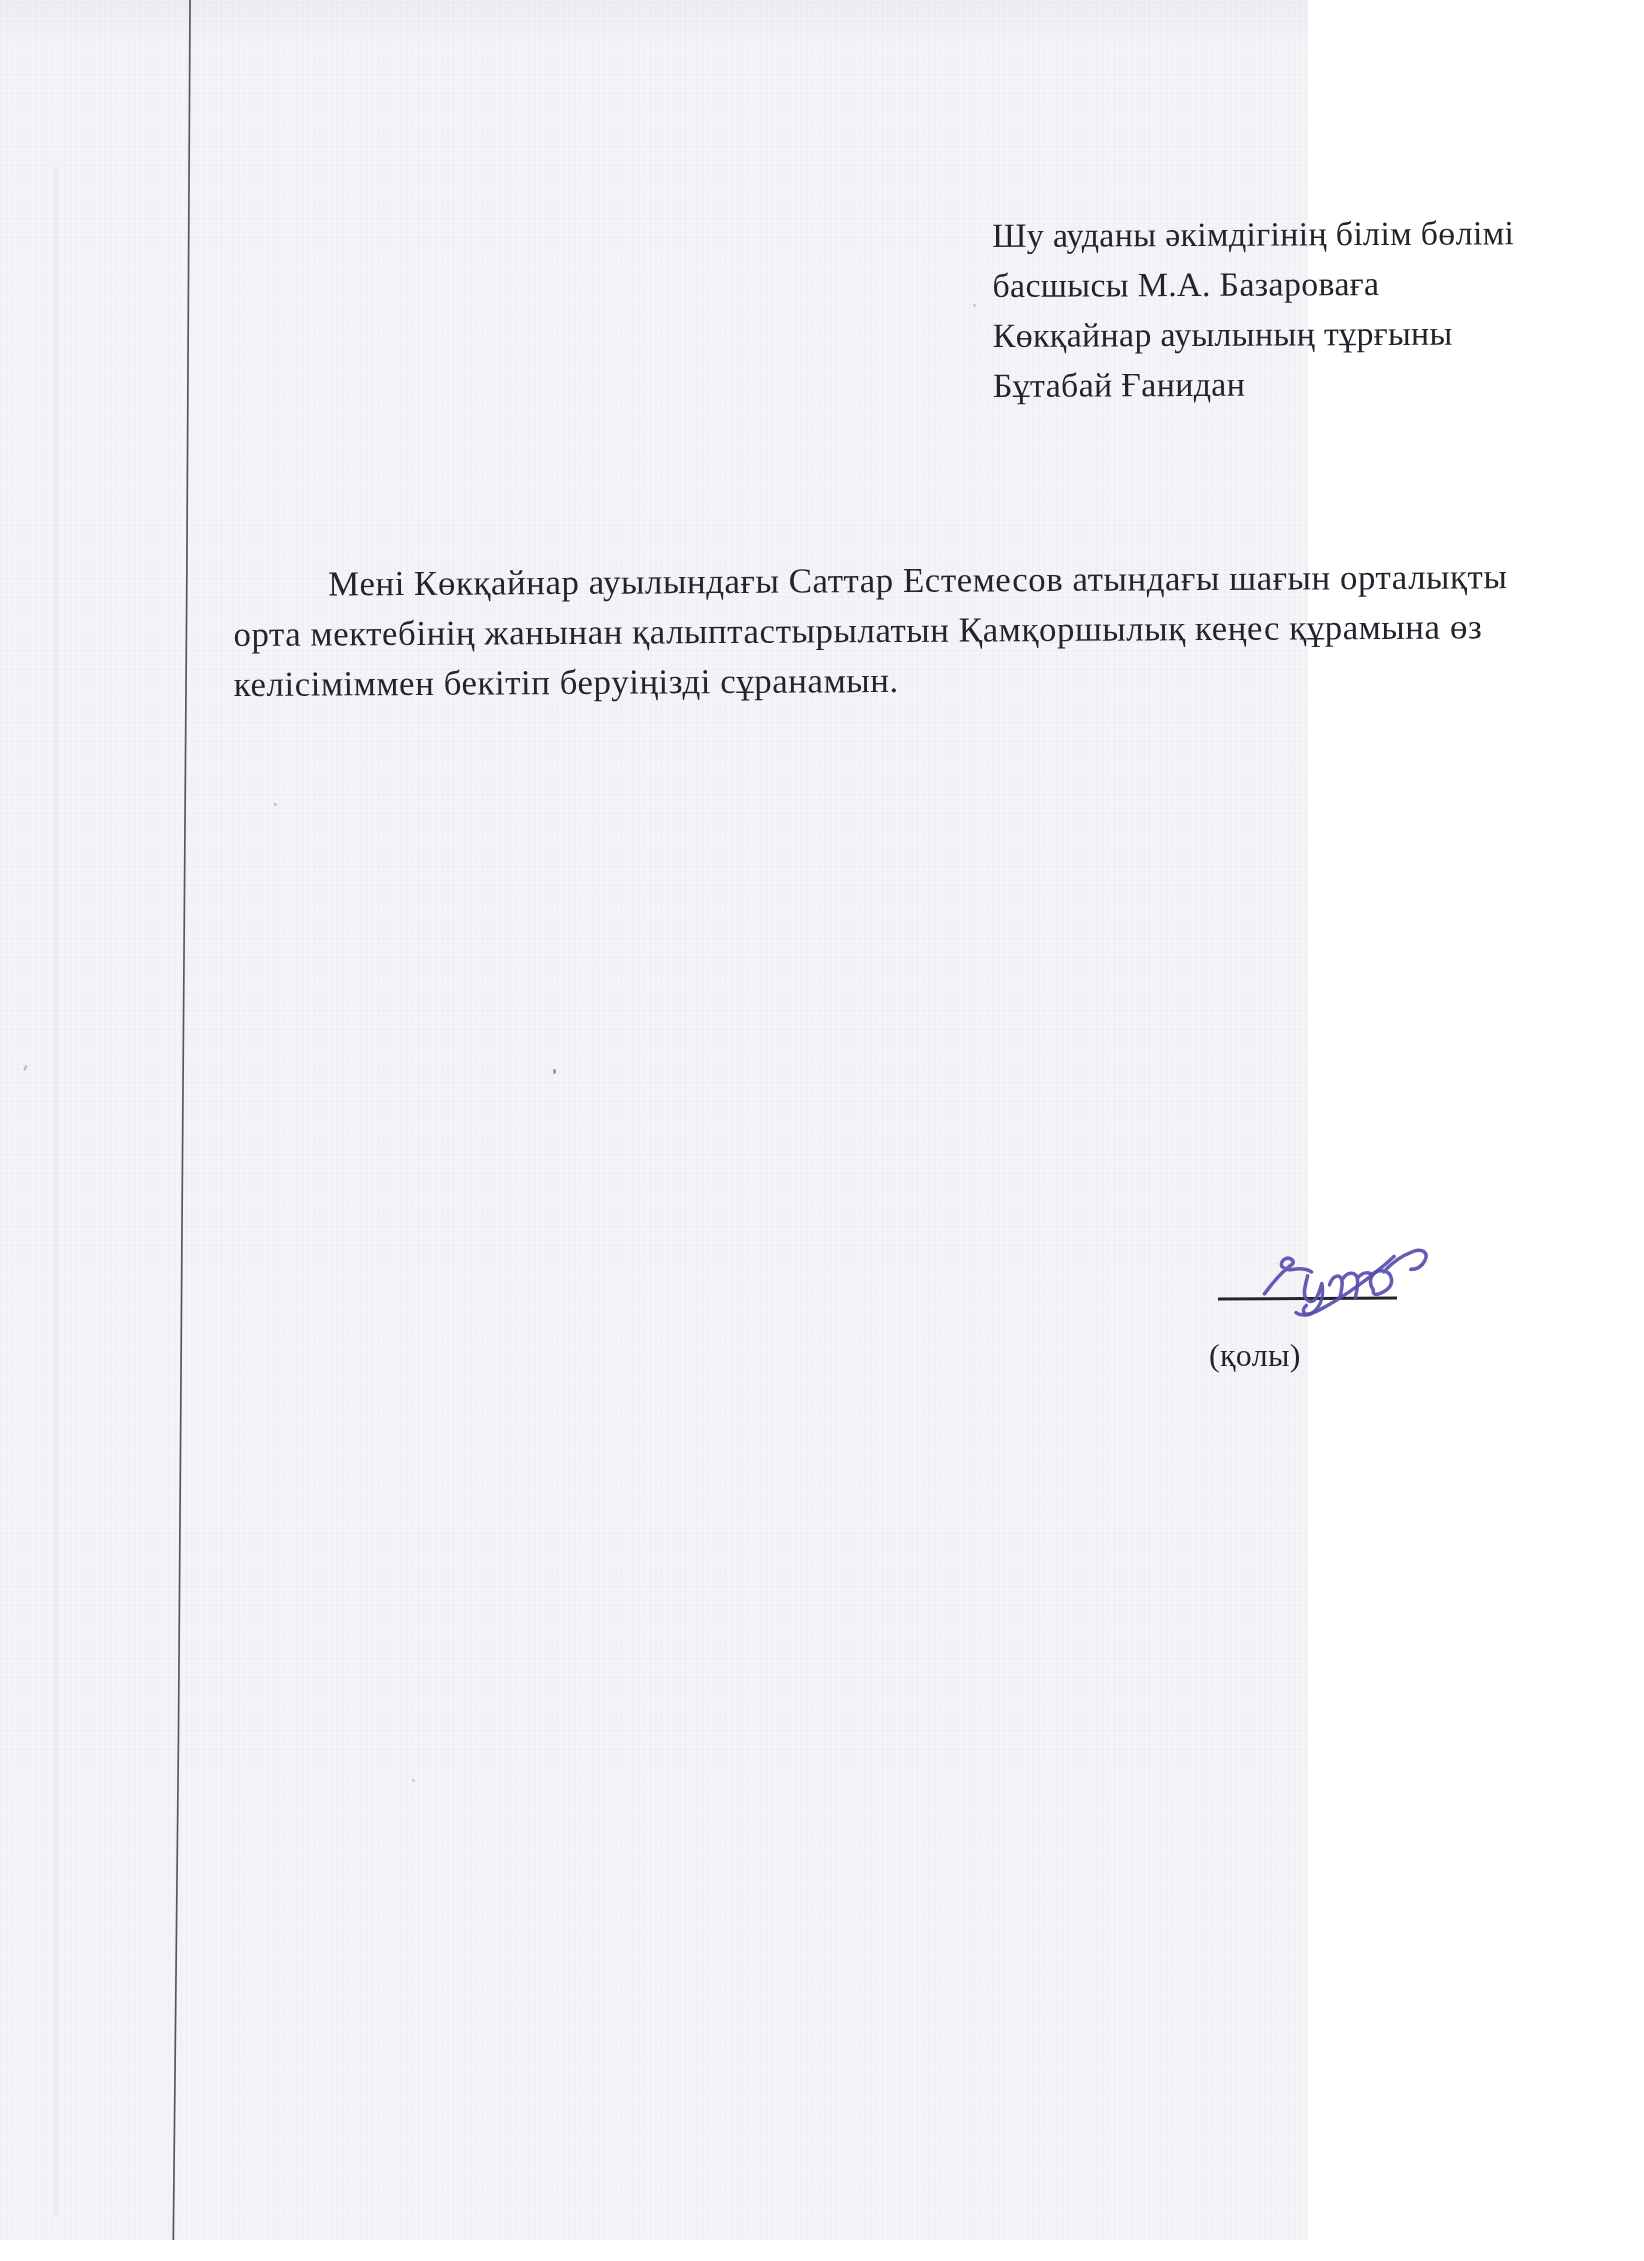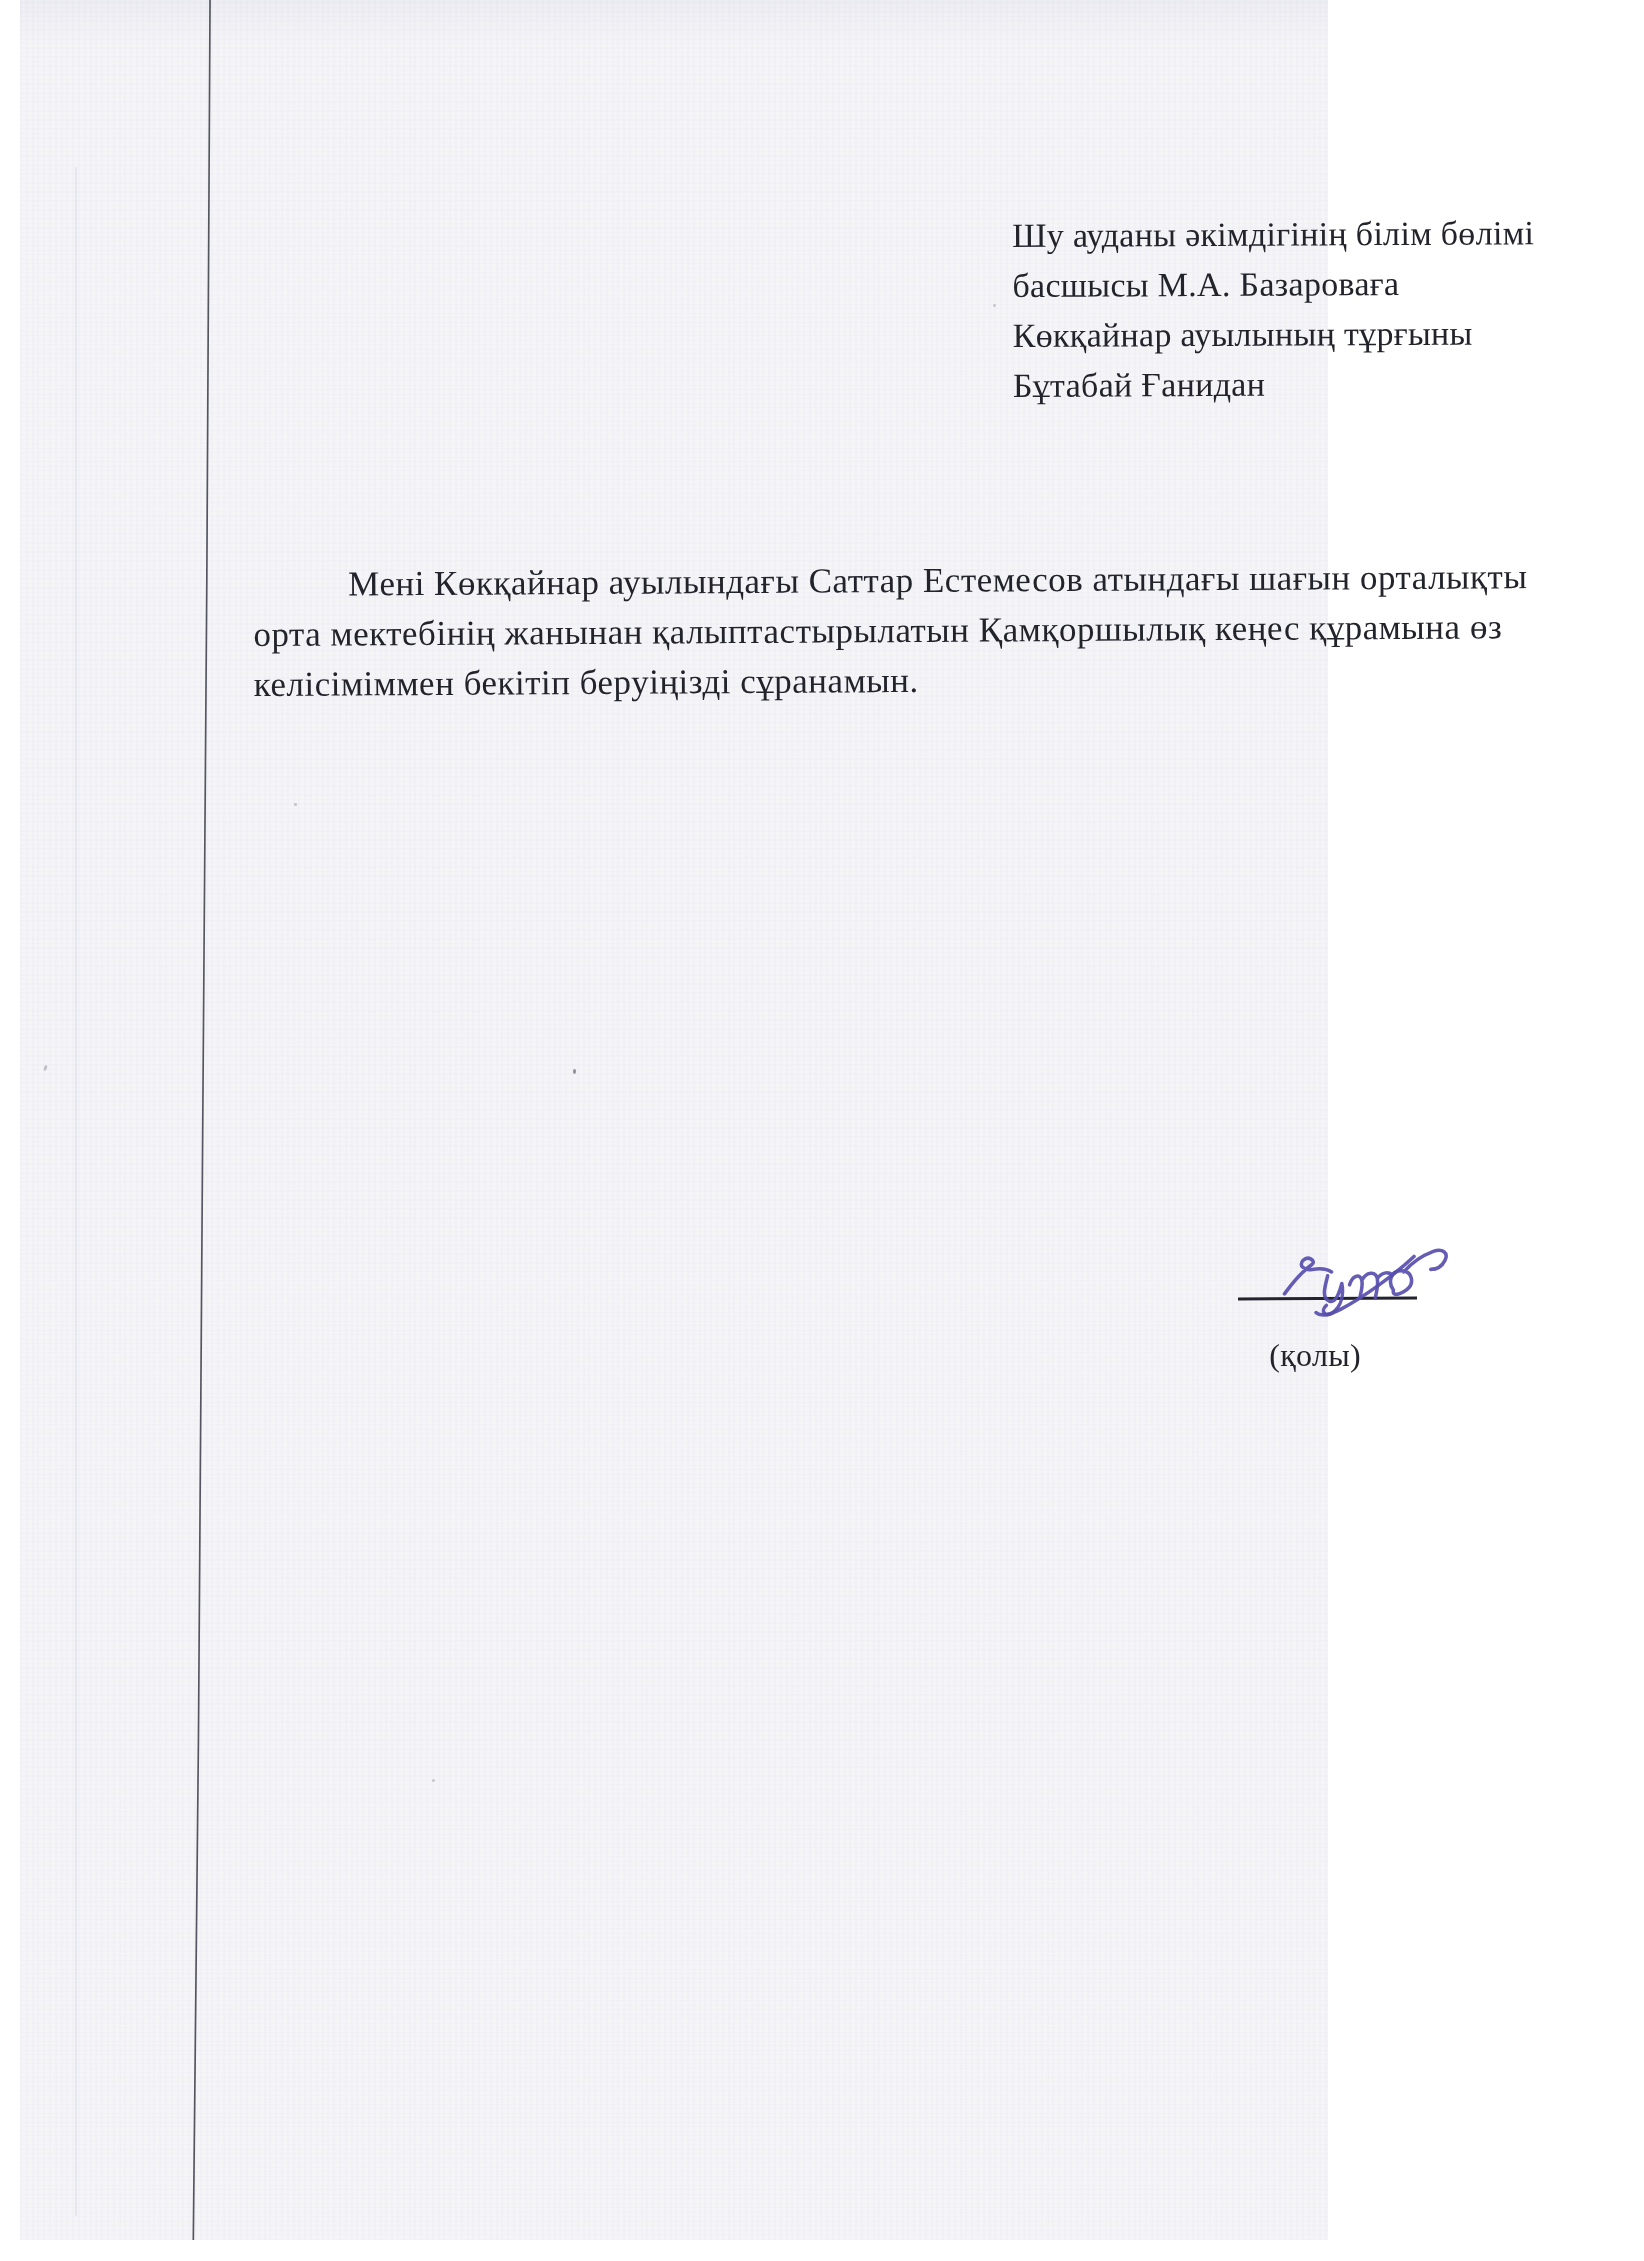--- a/index.html
+++ b/index.html
@@ -20,21 +20,20 @@
   .scan-area {
     position: absolute;
     left: 0; top: 0;
     width: 1308px;
     height: 2240px;
     background-color: var(--paper, #f5f5f8);
     background-image:
       linear-gradient(180deg, rgba(208,208,224,0.22), rgba(208,208,224,0) 45px),
       repeating-linear-gradient(90deg, rgba(140,140,185,0.035) 0 1.9px, rgba(0,0,0,0) 1.9px 5.8px),
       repeating-linear-gradient(0deg, rgba(140,140,185,0.03) 0 1.3px, rgba(0,0,0,0) 1.3px 4.5px);
-    margin-left: 20px;
   }
   .artifact-svg {
     position: absolute;
     left: 0; top: 0;
     width: 1644px;
     height: 2240px;
     pointer-events: none;
   }
   .fold-line {
     fill: none;
@@ -110,21 +109,21 @@
     stroke-width: 5.5;
     stroke-linecap: round;
     stroke-linejoin: round;
     opacity: 0.92;
   }
   .signature-caption {
     position: absolute;
     left: 1209px;
     top: 1337px;
     width: 132px;
-    text-align: right;
+    text-align: left;
     font-size: 32px;
     letter-spacing: 0.3px;
   }
 </style>
 </head>
 <body>
 
 <div class="page">
   <div class="scan-area">
 

